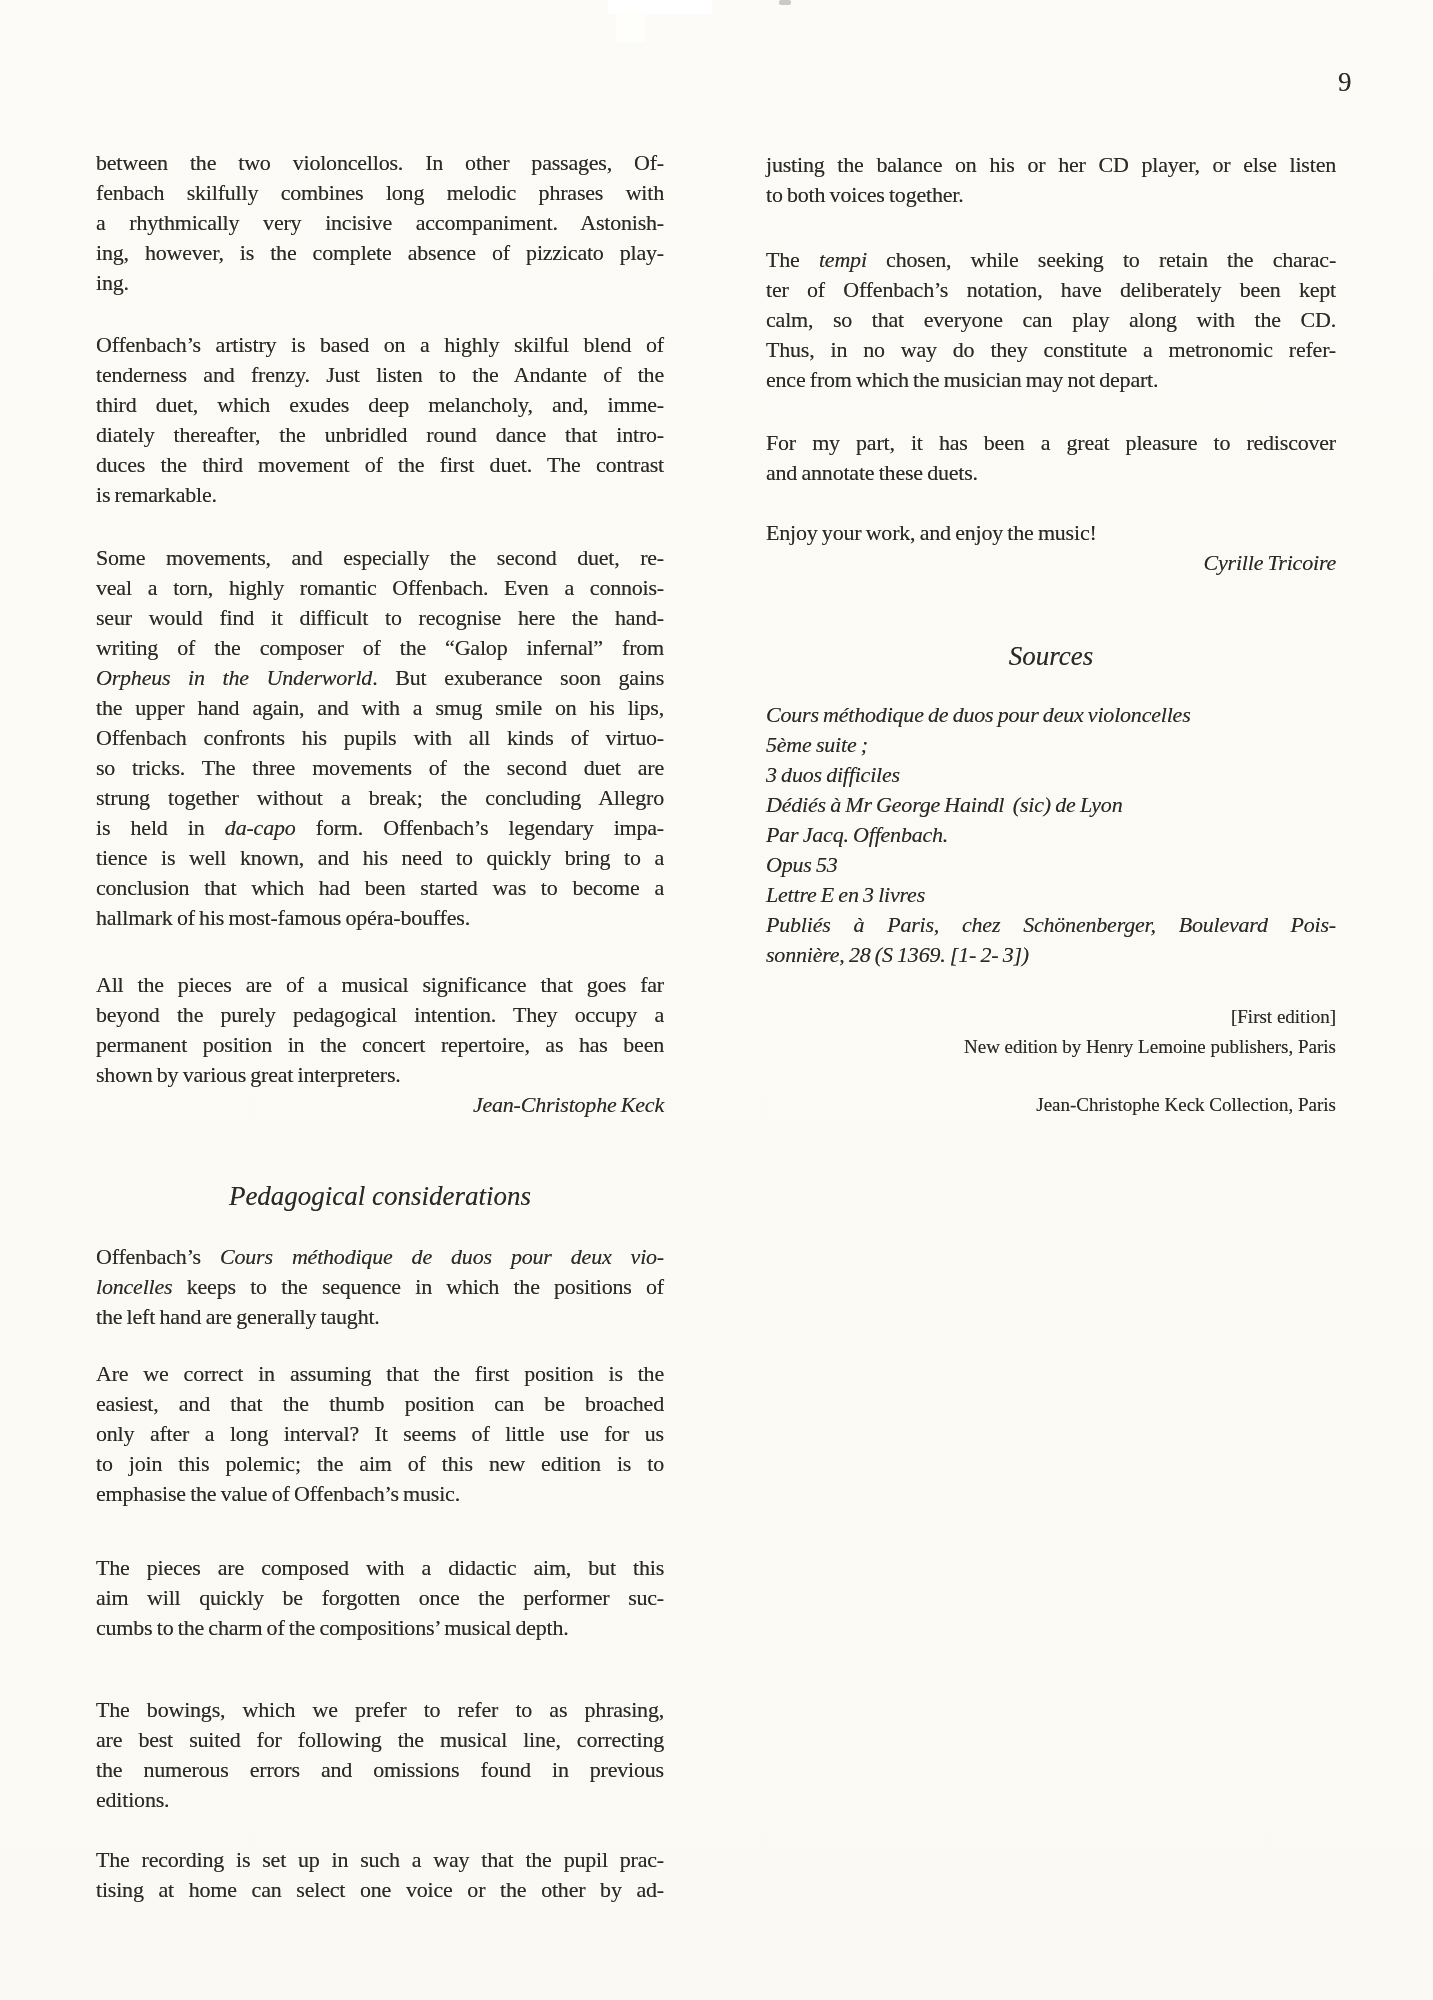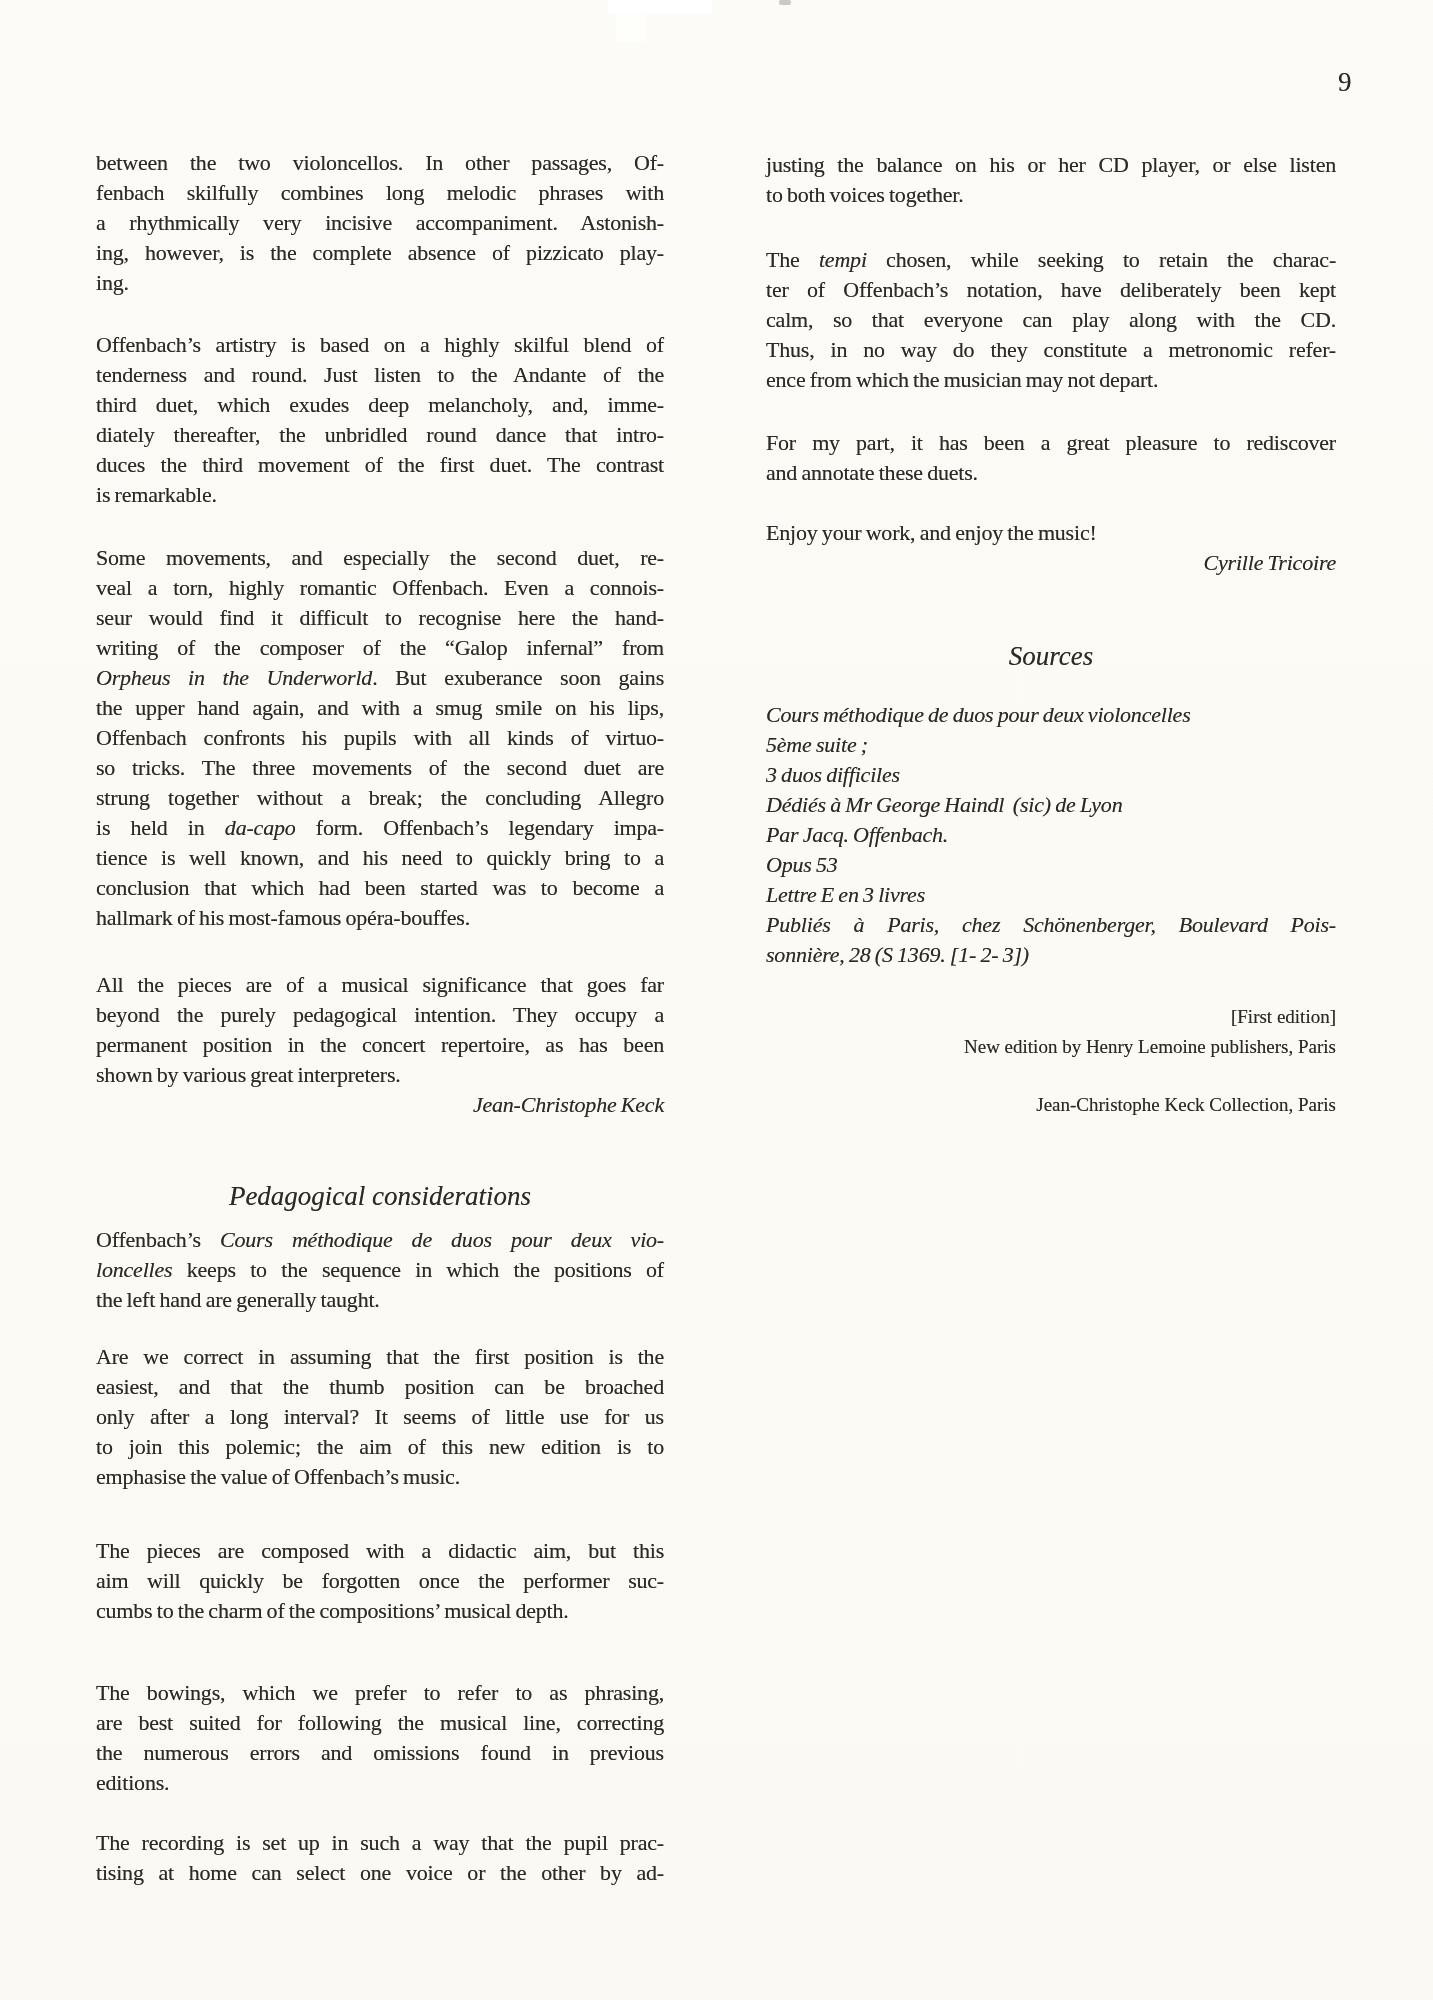--- a/index.html
+++ b/index.html
@@ -44,21 +44,21 @@
   <div class="col col-left">
     <div class="para" style="margin-top:0">
         <div class="ln">between the two violoncellos. In other passages, Of-</div>
         <div class="ln">fenbach skilfully combines long melodic phrases with</div>
         <div class="ln">a rhythmically very incisive accompaniment. Astonish-</div>
         <div class="ln">ing, however, is the complete absence of pizzicato play-</div>
         <div class="ln ln-last">ing.</div>
       </div>
     <div class="para" style="margin-top:32px">
         <div class="ln">Offenbach’s artistry is based on a highly skilful blend of</div>
-        <div class="ln">tenderness and round. Just listen to the Andante of the</div>
+        <div class="ln">tenderness and frenzy. Just listen to the Andante of the</div>
         <div class="ln">third duet, which exudes deep melancholy, and, imme-</div>
         <div class="ln">diately thereafter, the unbridled round dance that intro-</div>
         <div class="ln">duces the third movement of the first duet. The contrast</div>
         <div class="ln ln-last">is remarkable.</div>
       </div>
     <div class="para" style="margin-top:33px">
         <div class="ln">Some movements, and especially the second duet, re-</div>
         <div class="ln">veal a torn, highly romantic Offenbach. Even a connois-</div>
         <div class="ln">seur would find it difficult to recognise here the hand-</div>
         <div class="ln">writing of the composer of the “Galop infernal” from</div>
@@ -73,21 +73,21 @@
         <div class="ln ln-last">hallmark of his most-famous opéra-bouffes.</div>
       </div>
     <div class="para" style="margin-top:37px">
         <div class="ln">All the pieces are of a musical significance that goes far</div>
         <div class="ln">beyond the purely pedagogical intention. They occupy a</div>
         <div class="ln">permanent position in the concert repertoire, as has been</div>
         <div class="ln ln-last">shown by various great interpreters.</div>
       </div>
     <div class="signature">Jean-Christophe Keck</div>
     <div class="heading" style="margin-top:58px">Pedagogical considerations</div>
-    <div class="para" style="margin-top:11px">
+    <div class="para" style="margin-top:28px">
         <div class="ln">Offenbach’s <i>Cours méthodique de duos pour deux vio-</i></div>
         <div class="ln"><i>loncelles</i> keeps to the sequence in which the positions of</div>
         <div class="ln ln-last">the left hand are generally taught.</div>
       </div>
     <div class="para" style="margin-top:27px">
         <div class="ln">Are we correct in assuming that the first position is the</div>
         <div class="ln">easiest, and that the thumb position can be broached</div>
         <div class="ln">only after a long interval? It seems of little use for us</div>
         <div class="ln">to join this polemic; the aim of this new edition is to</div>
         <div class="ln ln-last">emphasise the value of Offenbach’s music.</div>

